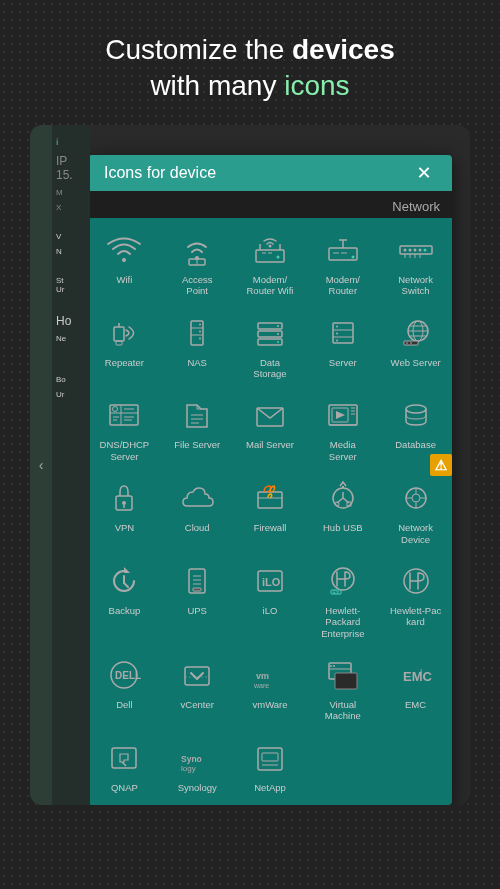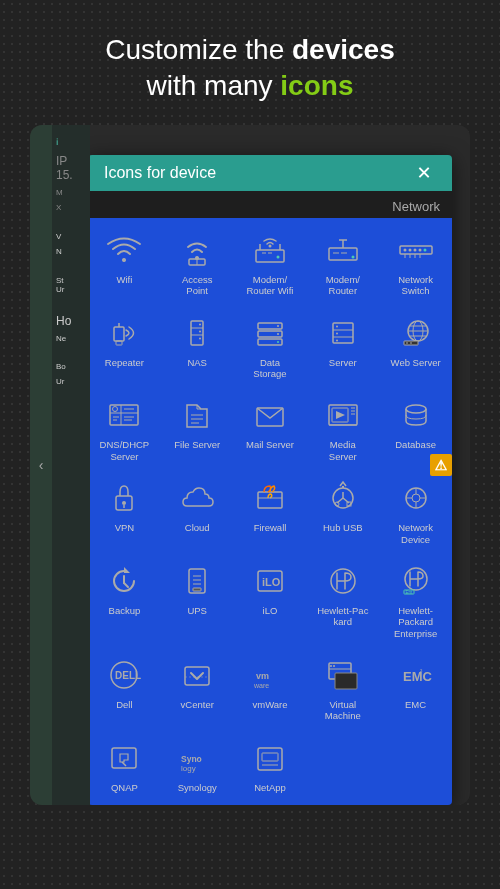--- a/index.html
+++ b/index.html
@@ -32,22 +32,22 @@
       font-size: 28px;
       font-weight: 400;
       line-height: 1.3;
     }
 
     .header h1 strong {
       font-weight: 700;
     }
 
     .header h1 .icons-word {
-      color: #84cc16;
-      font-weight: 700;
+      color: #86efac;
+      font-weight: 400;
     }
 
     .phone-frame {
       position: relative;
       z-index: 2;
       width: 440px;
       margin: 0 auto;
       background: #2a2a2a;
       border-radius: 12px;
       overflow: hidden;
@@ -96,21 +96,21 @@
       font-size: 13px;
       text-align: right;
       padding: 8px 12px 4px;
       background: #1e1e1e;
     }
 
     .icons-grid {
       display: grid;
       grid-template-columns: repeat(5, 1fr);
       gap: 0;
-      background: #1d4ed8;
+      background: #0f766e;
       padding: 4px 0;
     }
 
     .icon-item {
       display: flex;
       flex-direction: column;
       align-items: center;
       justify-content: flex-start;
       padding: 8px 4px;
       cursor: pointer;
@@ -208,21 +208,21 @@
   <div class="device-info">
     <div class="device-info-item">ℹ</div>
     <div class="device-info-item" style="color:#888;font-size:12px;">IP<br>15.</div>
     <div class="device-info-item" style="color:#888;font-size:8px;">M</div>
     <div class="device-info-item" style="color:#888;font-size:8px;">X</div>
     <div class="device-info-item" style="color:#ccc;font-size:8px;margin-top:20px;">V</div>
     <div class="device-info-item" style="color:#ccc;font-size:8px;">N</div>
     <div class="device-info-item" style="color:#ccc;font-size:8px;margin-top:20px;">St<br>Ur</div>
     <div class="device-info-item" style="color:#ccc;font-size:12px;margin-top:20px;">Ho</div>
     <div class="device-info-item" style="color:#ccc;font-size:8px;">Ne</div>
-    <div class="device-info-item" style="color:#ccc;font-size:8px;margin-top:19px;">Bo</div>
+    <div class="device-info-item" style="color:#ccc;font-size:8px;margin-top:32px;">Bo</div>
     <div class="device-info-item" style="color:#ccc;font-size:8px;">Ur</div>
   </div>
 
   <div class="warning-badge">
     <span>⚠</span>
   </div>
 
   <div class="dialog" style="left:58px; right:18px;">
 
     <div class="dialog-header">
@@ -495,34 +495,34 @@
       <div class="icon-item">
         <svg class="icon-svg" viewBox="0 0 40 40" fill="none">
           <rect x="8" y="10" width="24" height="20" rx="2" stroke="#aaa" stroke-width="1.5" fill="none"></rect>
           <text x="12" y="25" font-size="11" fill="#aaa" font-family="Arial" font-weight="bold">iLO</text>
         </svg>
         <span class="icon-label">iLO</span>
       </div>
 
       <div class="icon-item">
         <svg class="icon-svg" viewBox="0 0 40 40" fill="none">
-          <circle cx="20" cy="20" r="12" stroke="#aaa" stroke-width="1.5" fill="none"></circle>
-          <path d="M14 12 L14 28 M14 20 L22 20 M22 12 L22 28 M22 12 Q28 12 28 16 Q28 20 22 20" stroke="#aaa" stroke-width="1.5" fill="none" stroke-linecap="round"></path>
-        </svg>
-        <span class="icon-label">Hewlett-Pac<br>kard</span>
-      </div>
-
-      <div class="icon-item">
-        <svg class="icon-svg" viewBox="0 0 40 40" fill="none">
           <circle cx="20" cy="18" r="11" stroke="#aaa" stroke-width="1.5" fill="none"></circle>
           <path d="M14 11 L14 25 M14 18 L22 18 M22 11 L22 25 M22 11 Q27 11 27 15 Q27 18 22 18" stroke="#aaa" stroke-width="1.5" fill="none" stroke-linecap="round"></path>
           <rect x="8" y="29" width="10" height="4" rx="0.5" stroke="#4ec9b0" stroke-width="1" fill="none"></rect>
           <text x="9.5" y="32.5" font-size="4.5" fill="#4ec9b0" font-family="Arial">Ent</text>
         </svg>
         <span class="icon-label">Hewlett-<br>Packard<br>Enterprise</span>
+      </div>
+
+      <div class="icon-item">
+        <svg class="icon-svg" viewBox="0 0 40 40" fill="none">
+          <circle cx="20" cy="20" r="12" stroke="#aaa" stroke-width="1.5" fill="none"></circle>
+          <path d="M14 12 L14 28 M14 20 L22 20 M22 12 L22 28 M22 12 Q28 12 28 16 Q28 20 22 20" stroke="#aaa" stroke-width="1.5" fill="none" stroke-linecap="round"></path>
+        </svg>
+        <span class="icon-label">Hewlett-Pac<br>kard</span>
       </div>
 
       <div class="icon-item">
         <svg class="icon-svg" viewBox="0 0 40 40" fill="none">
           <circle cx="20" cy="20" r="13" stroke="#aaa" stroke-width="1.5" fill="none"></circle>
           <text x="11" y="24" font-size="10" fill="#aaa" font-family="Arial" font-weight="bold">DELL</text>
         </svg>
         <span class="icon-label">Dell</span>
       </div>
 

